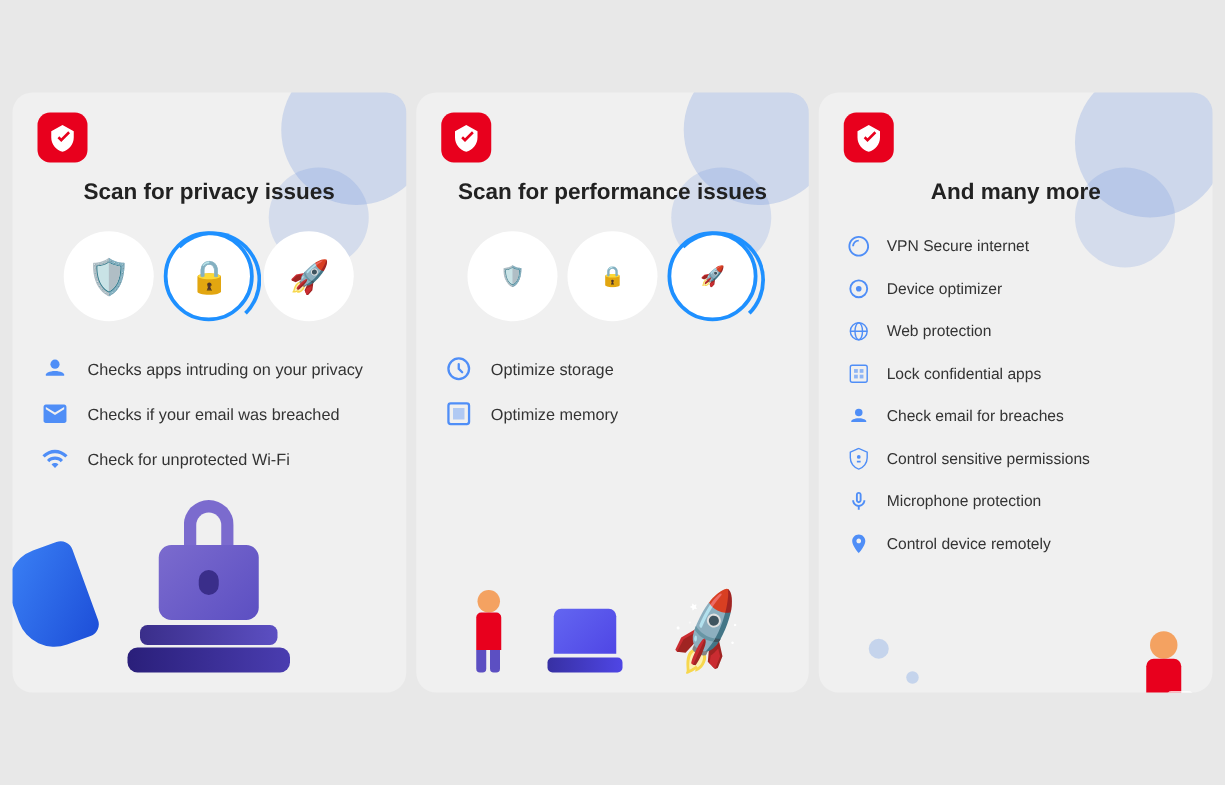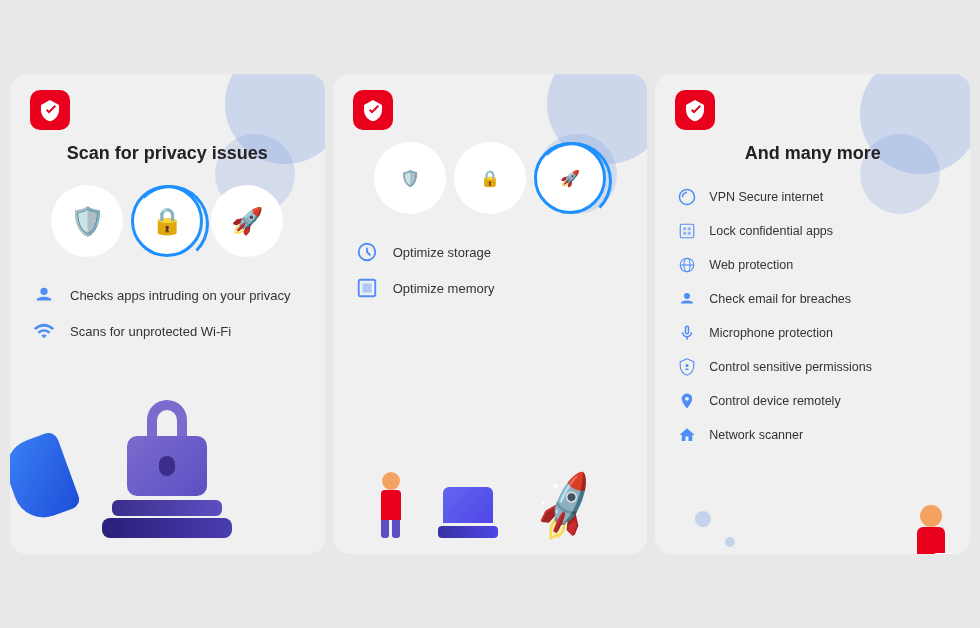--- a/index.html
+++ b/index.html
@@ -376,24 +376,32 @@
           <svg width="22" height="22" viewBox="0 0 24 24" fill="#4f8ef7">
             <circle cx="12" cy="8" r="4"></circle>
               <path d="M12 14c-5 0-8 2-8 3v1h16v-1c0-1-3-3-8-3z"></path>
           </svg>
         </div>
         <span class="feature-text">Checks apps intruding on your privacy</span>
       </div>
       <div class="feature-item">
         <div class="feature-icon">
           <svg width="22" height="22" viewBox="0 0 24 24" fill="#4f8ef7">
+            <path d="M20 4H4c-1.1 0-2 .9-2 2v12c0 1.1.9 2 2 2h16c1.1 0 2-.9 2-2V6c0-1.1-.9-2-2-2zm0 4l-8 5-8-5V6l8 5 8-5v2z"></path>
+          </svg>
+        </div>
+        <span class="feature-text">Checks if your email was breached</span>
+      </div>
+      <div class="feature-item">
+        <div class="feature-icon">
+          <svg width="22" height="22" viewBox="0 0 24 24" fill="#4f8ef7">
             <path d="M1 9l2 2c5-5 13-5 18 0l2-2C16.55 2.45 7.45 2.45 1 9zm8 8l3 3 3-3c-1.65-1.66-4.34-1.66-6 0zm-4-4l2 2c2.76-2.77 7.24-2.77 10 0l2-2C15.14 9.14 8.87 9.14 5 13z"></path>
           </svg>
         </div>
-        <span class="feature-text">Scans for unprotected Wi-Fi</span>
+        <span class="feature-text">Check for unprotected Wi-Fi</span>
       </div>
     </div>
 
     <div class="illustration">
       <div class="blue-blob-left"></div>
       <div class="padlock-scene">
         <div class="big-padlock">
           <div class="padlock-shackle"></div>
           <div class="padlock-body">
             <div class="padlock-keyhole"></div>
@@ -404,20 +412,21 @@
       </div>
     </div>
   </div>
 
   <div class="card">
     <div class="avira-logo">
       <svg viewBox="0 0 24 24" fill="white">
         <path d="M12 2L3 7v5c0 5.25 3.75 10.15 9 11.35C17.25 22.15 21 17.25 21 12V7L12 2zm-1 13.5l-3-3 1.41-1.41L11 12.67l5.59-5.59L18 8.5l-7 7z"></path>
       </svg>
     </div>
+    <div class="card-title">Scan for performance issues</div>
 
     <div class="icon-circles">
       <div class="icon-circle">
         <span>🛡️</span>
       </div>
       <div class="icon-circle">
         <span>🔒</span>
       </div>
       <div class="icon-circle active">
         <span>🚀</span>
@@ -474,93 +483,94 @@
 
       <div class="more-item">
         <div class="more-icon">
           <svg width="18" height="18" viewBox="0 0 24 24" fill="#4f8ef7">
               <path d="M12 1C5.93 1 1 5.93 1 12s4.93 11 11 11 11-4.93 11-11S18.07 1 12 1zm0 20c-4.97 0-9-4.03-9-9s4.03-9 9-9 9 4.03 9 9-4.03 9-9 9zm0-16c-3.87 0-7 3.13-7 7h2c0-2.76 2.24-5 5-5V5z"></path>
             </svg>
         </div>
         <span class="more-text">VPN Secure internet</span>
       </div>
 
+      <div class="more-item">
+        <div class="more-icon">
+          <svg width="18" height="18" viewBox="0 0 24 24" fill="#4f8ef7">
+              <circle cx="12" cy="12" r="9" fill="none" stroke="#4f8ef7" stroke-width="2"></circle>
+              <circle cx="12" cy="12" r="3" fill="#4f8ef7"></circle>
+            </svg>
+        </div>
+        <span class="more-text">Device optimizer</span>
+      </div>
+
+      <div class="more-item">
+        <div class="more-icon">
+          <svg width="18" height="18" viewBox="0 0 24 24" fill="#4f8ef7">
+              <circle cx="12" cy="12" r="9" fill="none" stroke="#4f8ef7" stroke-width="1.5"></circle>
+              <ellipse cx="12" cy="12" rx="4" ry="9" fill="none" stroke="#4f8ef7" stroke-width="1.5"></ellipse>
+              <line x1="3" y1="12" x2="21" y2="12" stroke="#4f8ef7" stroke-width="1.5"></line>
+            </svg>
+        </div>
+        <span class="more-text">Web protection</span>
+      </div>
 
       <div class="more-item">
         <div class="more-icon">
           <svg width="18" height="18" viewBox="0 0 24 24" fill="#4f8ef7">
               <rect x="3" y="3" width="18" height="18" rx="2" fill="none" stroke="#4f8ef7" stroke-width="1.5"></rect>
               <rect x="7" y="7" width="4" height="4" fill="#4f8ef7" opacity="0.6"></rect>
               <rect x="13" y="7" width="4" height="4" fill="#4f8ef7" opacity="0.6"></rect>
               <rect x="7" y="13" width="4" height="4" fill="#4f8ef7" opacity="0.6"></rect>
               <rect x="13" y="13" width="4" height="4" fill="#4f8ef7" opacity="0.6"></rect>
             </svg>
         </div>
         <span class="more-text">Lock confidential apps</span>
       </div>
 
       <div class="more-item">
         <div class="more-icon">
           <svg width="18" height="18" viewBox="0 0 24 24" fill="#4f8ef7">
-              <circle cx="12" cy="12" r="9" fill="none" stroke="#4f8ef7" stroke-width="1.5"></circle>
-              <ellipse cx="12" cy="12" rx="4" ry="9" fill="none" stroke="#4f8ef7" stroke-width="1.5"></ellipse>
-              <line x1="3" y1="12" x2="21" y2="12" stroke="#4f8ef7" stroke-width="1.5"></line>
-            </svg>
-        </div>
-        <span class="more-text">Web protection</span>
-      </div>
-
-      <div class="more-item">
-        <div class="more-icon">
-          <svg width="18" height="18" viewBox="0 0 24 24" fill="#4f8ef7">
               <circle cx="12" cy="8" r="4"></circle>
               <path d="M12 14c-5 0-8 2-8 3v1h16v-1c0-1-3-3-8-3z"></path>
             </svg>
         </div>
         <span class="more-text">Check email for breaches</span>
       </div>
 
-
-      <div class="more-item">
-        <div class="more-icon">
-          <svg width="18" height="18" viewBox="0 0 24 24" fill="#4f8ef7">
-              <path d="M12 14c1.66 0 3-1.34 3-3V5c0-1.66-1.34-3-3-3S9 3.34 9 5v6c0 1.66 1.34 3 3 3zm-1-9c0-.55.45-1 1-1s1 .45 1 1v6c0 .55-.45 1-1 1s-1-.45-1-1V5zm6 6c0 2.76-2.24 5-5 5s-5-2.24-5-5H5c0 3.53 2.61 6.43 6 6.92V21h2v-3.08c3.39-.49 6-3.39 6-6.92h-2z"></path>
-            </svg>
-        </div>
-        <span class="more-text">Microphone protection</span>
-      </div>
 
       <div class="more-item">
         <div class="more-icon">
           <svg width="18" height="18" viewBox="0 0 24 24" fill="#4f8ef7">
               <path d="M12 1L3 5v6c0 5.55 3.84 10.74 9 12 5.16-1.26 9-6.45 9-12V5l-9-4z" fill="none" stroke="#4f8ef7" stroke-width="1.5"></path>
               <circle cx="12" cy="10" r="2" fill="#4f8ef7"></circle>
               <path d="M10 14h4v2h-4z" fill="#4f8ef7"></path>
             </svg>
         </div>
         <span class="more-text">Control sensitive permissions</span>
       </div>
 
       <div class="more-item">
         <div class="more-icon">
           <svg width="18" height="18" viewBox="0 0 24 24" fill="#4f8ef7">
+              <path d="M12 14c1.66 0 3-1.34 3-3V5c0-1.66-1.34-3-3-3S9 3.34 9 5v6c0 1.66 1.34 3 3 3zm-1-9c0-.55.45-1 1-1s1 .45 1 1v6c0 .55-.45 1-1 1s-1-.45-1-1V5zm6 6c0 2.76-2.24 5-5 5s-5-2.24-5-5H5c0 3.53 2.61 6.43 6 6.92V21h2v-3.08c3.39-.49 6-3.39 6-6.92h-2z"></path>
+            </svg>
+        </div>
+        <span class="more-text">Microphone protection</span>
+      </div>
+
+      <div class="more-item">
+        <div class="more-icon">
+          <svg width="18" height="18" viewBox="0 0 24 24" fill="#4f8ef7">
               <path d="M12 2C8.13 2 5 5.13 5 9c0 5.25 7 13 7 13s7-7.75 7-13c0-3.87-3.13-7-7-7zm0 9.5c-1.38 0-2.5-1.12-2.5-2.5s1.12-2.5 2.5-2.5 2.5 1.12 2.5 2.5-1.12 2.5-2.5 2.5z"></path>
             </svg>
         </div>
         <span class="more-text">Control device remotely</span>
       </div>
 
-      <div class="more-item">
-        <div class="more-icon">
-          <svg width="18" height="18" viewBox="0 0 24 24" fill="#4f8ef7">
-              <path d="M10 20v-6h4v6h5v-8h3L12 3 2 12h3v8z"></path>
-            </svg>
-        </div>
-        <span class="more-text">Network scanner</span>
-      </div>
     </div>
 
     <div class="illustration">
       <div class="dot-deco" style="width:16px;height:16px;left:20px;bottom:40px;"></div>
       <div class="dot-deco" style="width:10px;height:10px;left:50px;bottom:20px;"></div>
       <div class="person-right">
         <div class="pr-head"></div>
         <div class="pr-body" style="position:relative;">
           <div class="pr-phone">
             <div class="pr-phone-logo">

